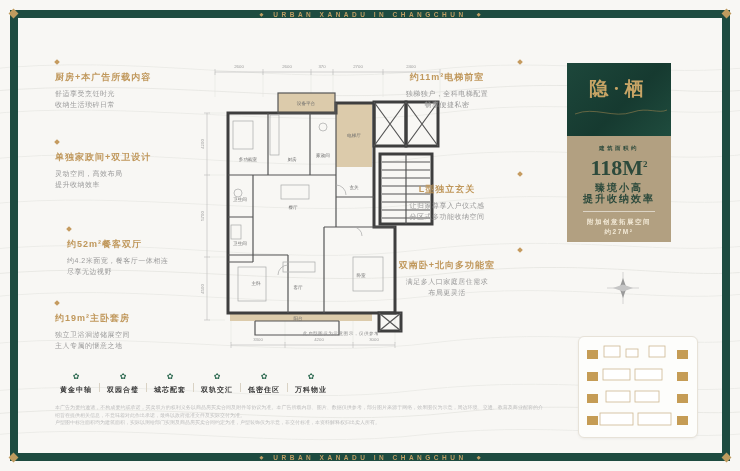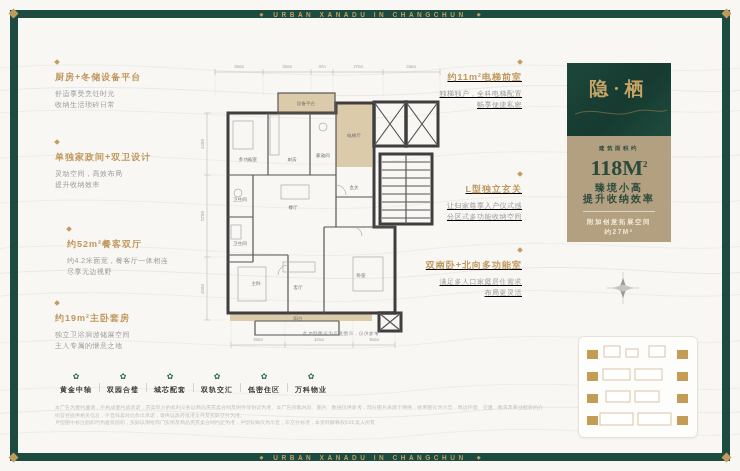--- a/index.html
+++ b/index.html
@@ -16,21 +16,21 @@
   .banner{position:absolute;left:0;width:740px;display:flex;justify-content:center;align-items:center;
     gap:10px;z-index:7;color:#bf9e63;font-size:6.5px;letter-spacing:3.5px;font-weight:bold;}
   .banner.top{top:9px;height:10px}.banner.bottom{bottom:9px;height:10px}
   .banner .dia{font-size:5px;letter-spacing:0;}
   
   .note{position:absolute;z-index:3;width:150px;}
   .note .mark{width:4px;height:4px;background:#c59b5f;transform:rotate(45deg);margin-bottom:7px;}
   .note.r .mark{margin-left:auto;}
   .note h4{margin:0 0 5px 0;font-size:9px;color:#c0985c;letter-spacing:1px;font-weight:bold;}
   .note p{margin:0;font-size:7px;color:#9a9a9a;line-height:10.5px;letter-spacing:.5px;}
-  .note.r{text-align:right;text-decoration:underline;}
+  .note.r{text-align:center;}
   
   .panel{position:absolute;left:567px;top:63px;width:104px;z-index:3;font-weight:bold;}
   .panel .green{height:73px;background:linear-gradient(135deg,#1d473b,#163a30 55%,#1f4c3e);
     text-align:center;position:relative;}
   .panel .green .name{padding-top:13px;font-family:"Liberation Serif",serif;font-size:19px;
     color:#c8a566;letter-spacing:5px;}
   .panel .tan{height:97px;background:#b2a081;text-align:center;padding-top:9px;box-sizing:content-box;}
   .panel .arealab{font-size:5.5px;color:#2d4a3c;letter-spacing:2.5px;}
   .panel .areaval{font-family:"Liberation Serif",serif;font-size:22px;color:#2d4a3c;line-height:24px;}
   .panel .areaval sup{font-size:9px;}
@@ -100,21 +100,21 @@
     <span class="dia">◆</span>
   </div>
   <div class="banner bottom">
     <span class="dia">◆</span>
     <span>URBAN XANADU IN CHANGCHUN</span>
     <span class="dia">◆</span>
   </div>
 
   <div class="note" style="left:55px;top:60px">
     <div class="mark"></div>
-    <h4>厨房+冬储设备平台</h4>
+    <h4>厨房+本广告所载内容</h4>
     <p>舒适享受烹饪时光</p>
     <p>收纳生活琐碎日常</p>
   </div>
   <div class="note" style="left:55px;top:140px">
     <div class="mark"></div>
     <h4>单独家政间+双卫设计</h4>
     <p>灵动空间，高效布局</p>
     <p>提升收纳效率</p>
   </div>
   <div class="note" style="left:67px;top:227px">

